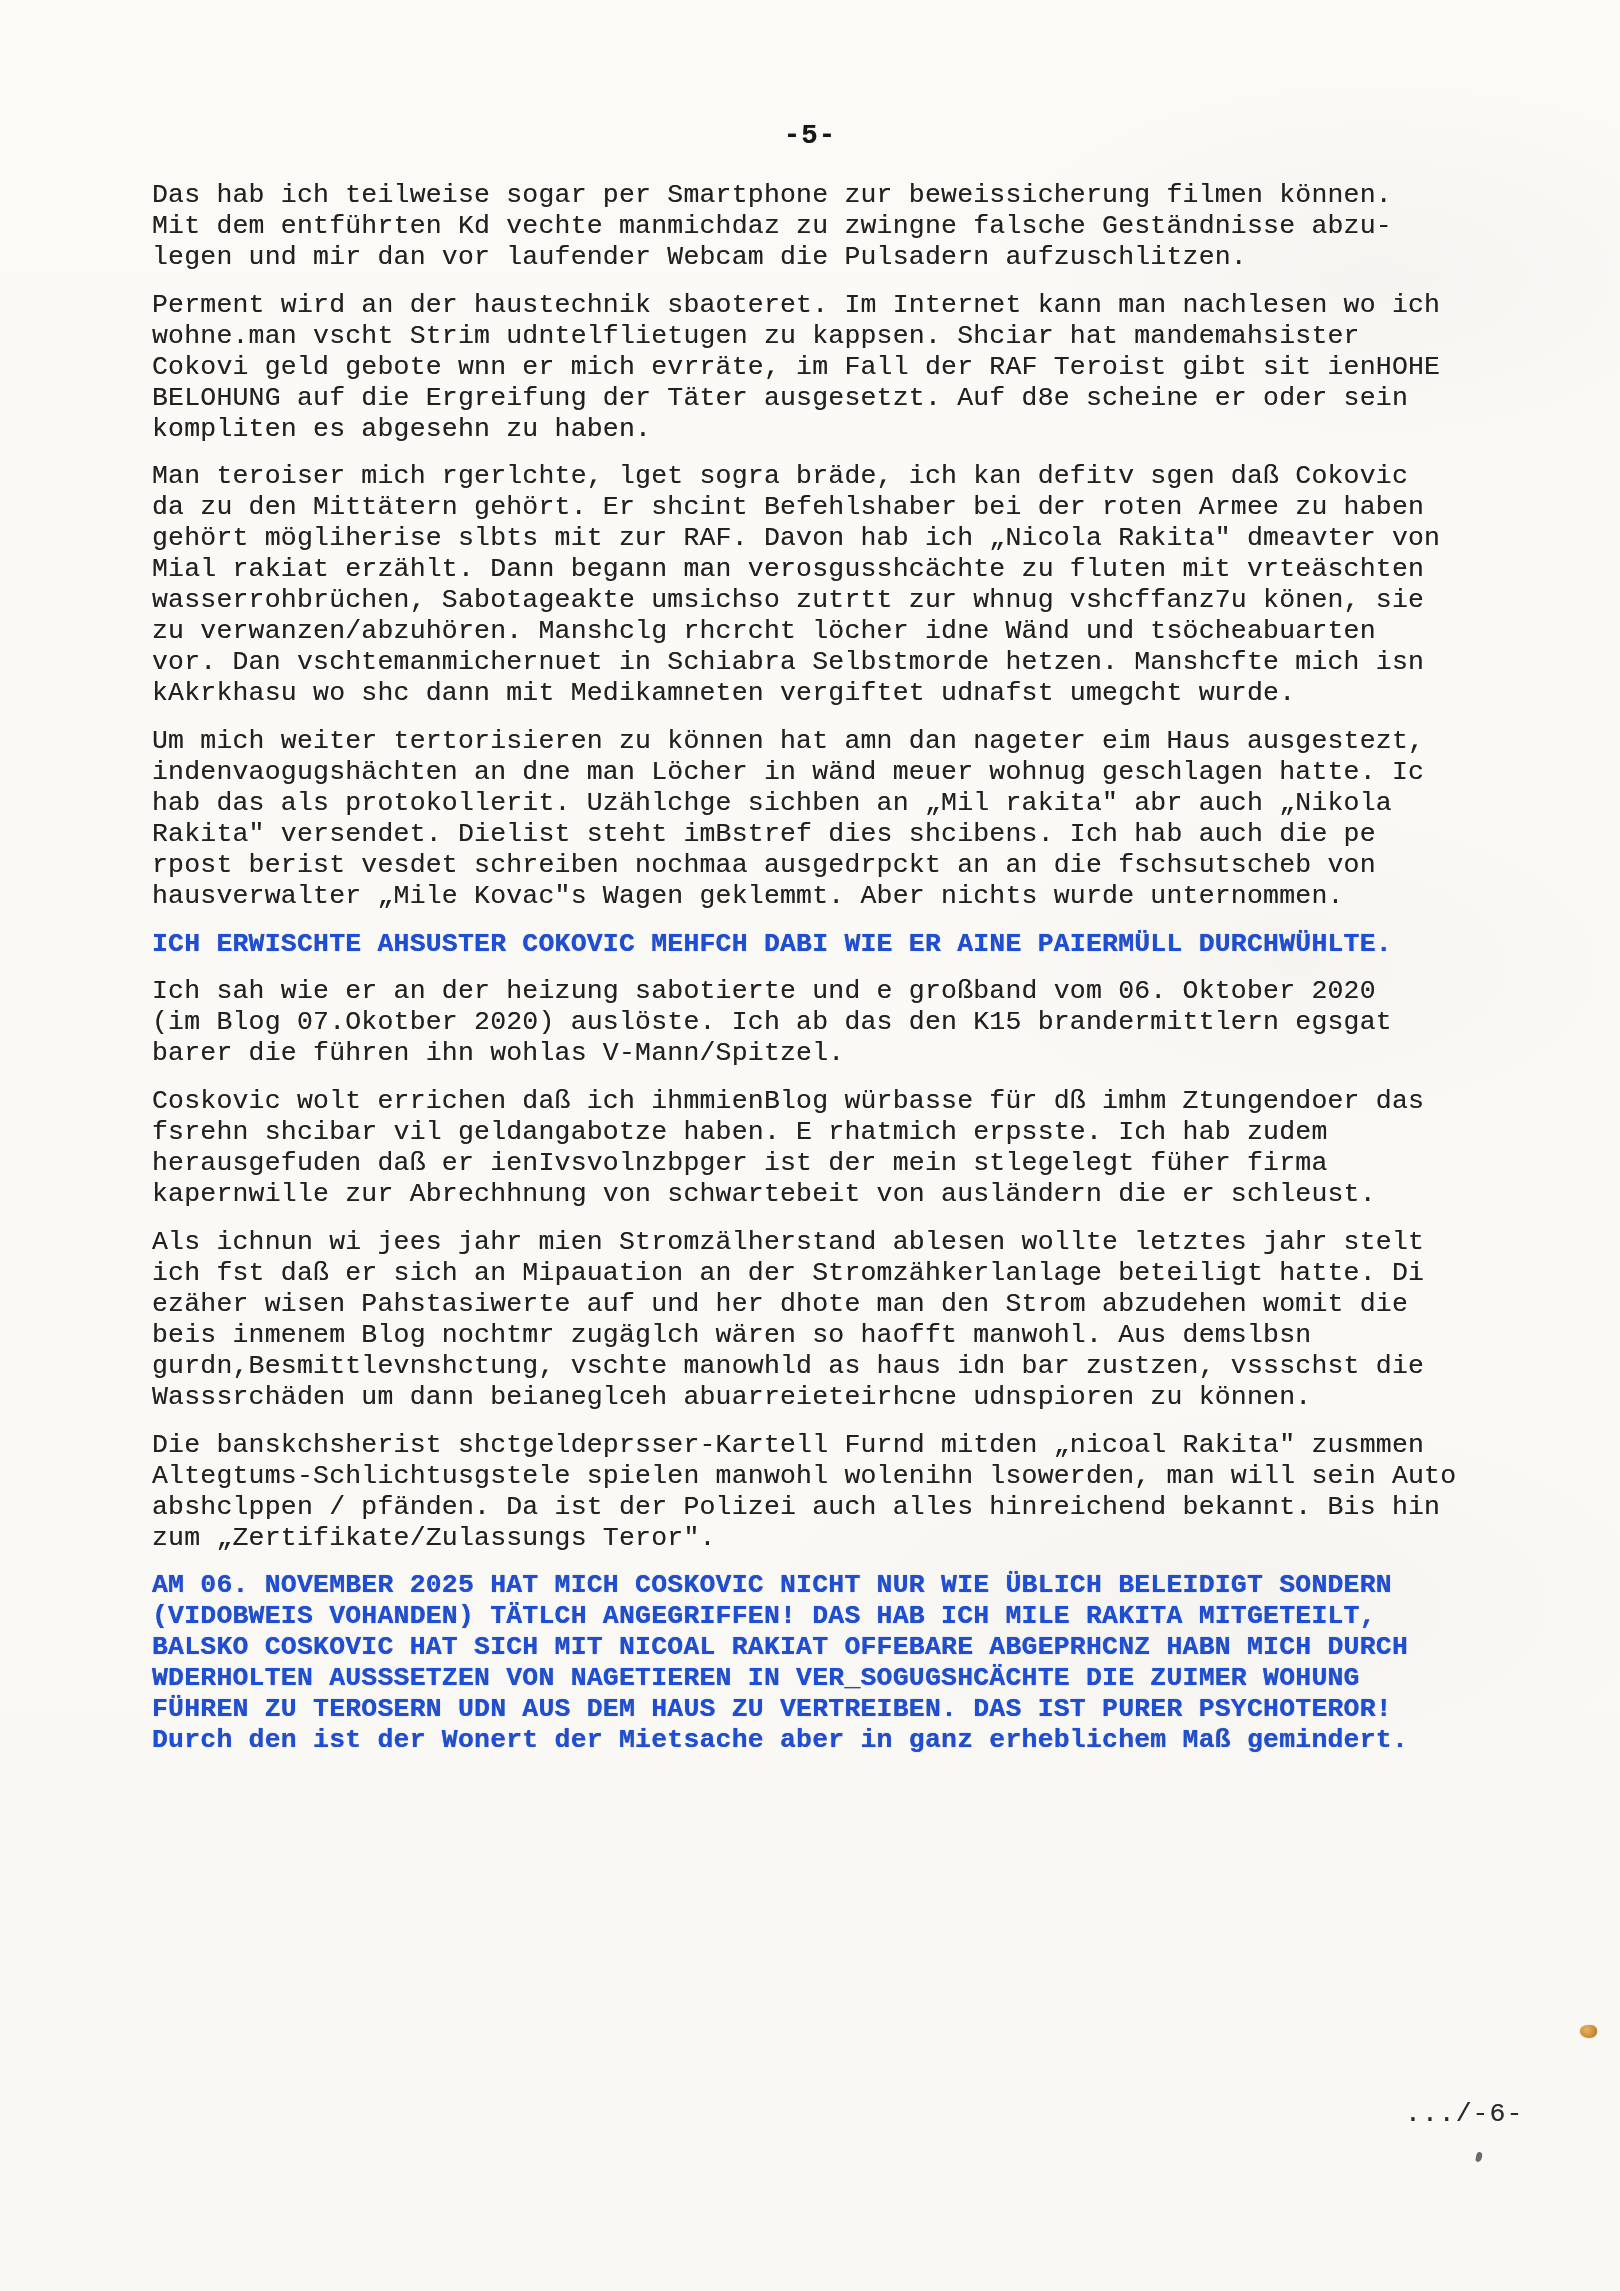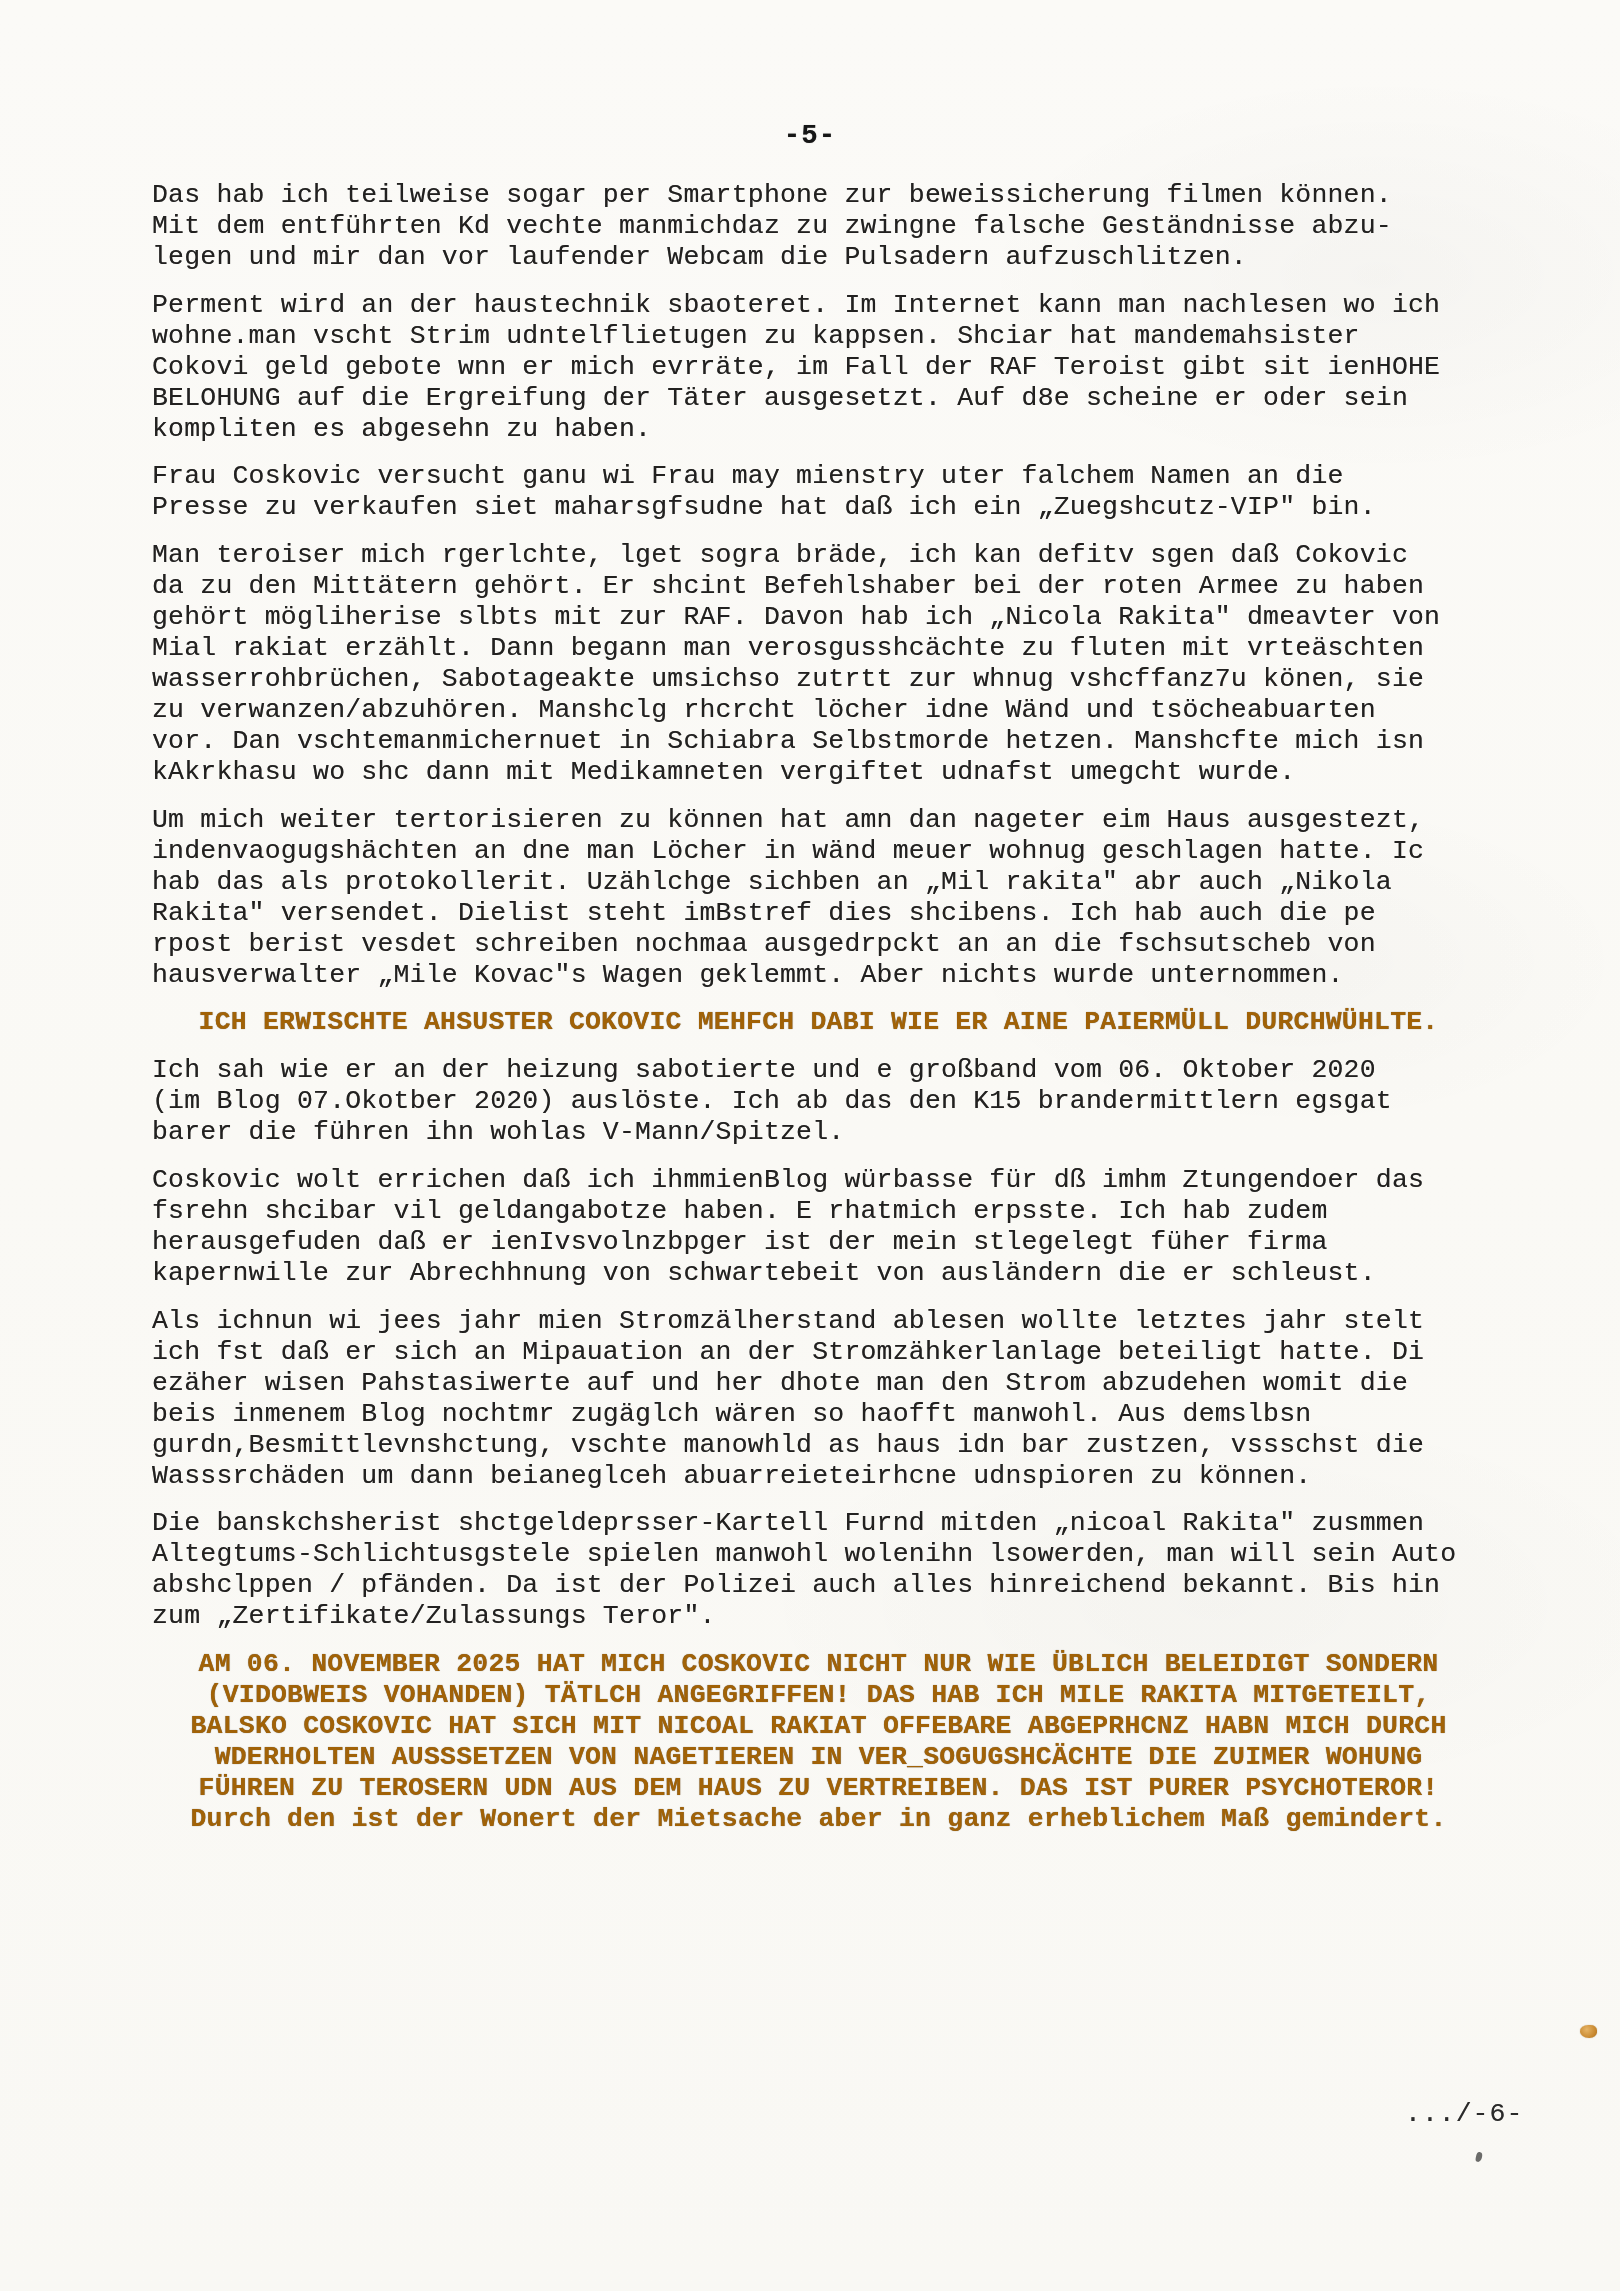--- a/index.html
+++ b/index.html
@@ -42,23 +42,22 @@
     font-size: 26.5px;
     line-height: 31px;
     letter-spacing: 0.2px;
     white-space: pre-line;
     margin: 0 0 16.7px 0;
     color: #222120;
     text-shadow: 0 0 0.6px rgba(20,20,20,0.45);
   }
   .para.bold {
     font-weight: 700;
-    color: #a16207;
+    color: #1d4ed8;
     text-shadow: 0 0 0.9px rgba(0,0,0,0.6);
-    text-align: center;
   }
   .page-number-bottom {
     position: absolute;
     top: 2099px;
     left: 1405px;
     font-size: 26.5px;
     letter-spacing: 1px;
     color: #2a2a2a;
     text-shadow: 0 0 0.6px rgba(20,20,20,0.45);
   }
@@ -90,22 +89,20 @@
 
 <div class="text-column">
   <p class="para">Das hab ich teilweise sogar per Smartphone zur beweissicherung filmen können.
 Mit dem entführten Kd vechte manmichdaz zu zwingne falsche Geständnisse abzu-
 legen und mir dan vor laufender Webcam die Pulsadern aufzuschlitzen.</p>
   <p class="para">Perment wird an der haustechnik sbaoteret. Im Internet kann man nachlesen wo ich
 wohne.man vscht Strim udntelflietugen zu kappsen. Shciar hat mandemahsister
 Cokovi geld gebote wnn er mich evrräte, im Fall der RAF Teroist gibt sit ienHOHE
 BELOHUNG auf die Ergreifung der Täter ausgesetzt. Auf d8e scheine er oder sein
 kompliten es abgesehn zu haben.</p>
-  <p class="para">Frau Coskovic versucht ganu wi Frau may mienstry uter falchem Namen an die
-Presse zu verkaufen siet maharsgfsudne hat daß ich ein „Zuegshcutz-VIP" bin.</p>
   <p class="para">Man teroiser mich rgerlchte, lget sogra bräde, ich kan defitv sgen daß Cokovic
 da zu den Mittätern gehört. Er shcint Befehlshaber bei der roten Armee zu haben
 gehört mögliherise slbts mit zur RAF. Davon hab ich „Nicola Rakita" dmeavter von
 Mial rakiat erzählt. Dann begann man verosgusshcächte zu fluten mit vrteäschten
 wasserrohbrüchen, Sabotageakte umsichso zutrtt zur whnug vshcffanz7u könen, sie
 zu verwanzen/abzuhören. Manshclg rhcrcht löcher idne Wänd und tsöcheabuarten
 vor. Dan vschtemanmichernuet in Schiabra Selbstmorde hetzen. Manshcfte mich isn
 kAkrkhasu wo shc dann mit Medikamneten vergiftet udnafst umegcht wurde.</p>
   <p class="para">Um mich weiter tertorisieren zu können hat amn dan nageter eim Haus ausgestezt,
 indenvaogugshächten an dne man Löcher in wänd meuer wohnug geschlagen hatte. Ic

